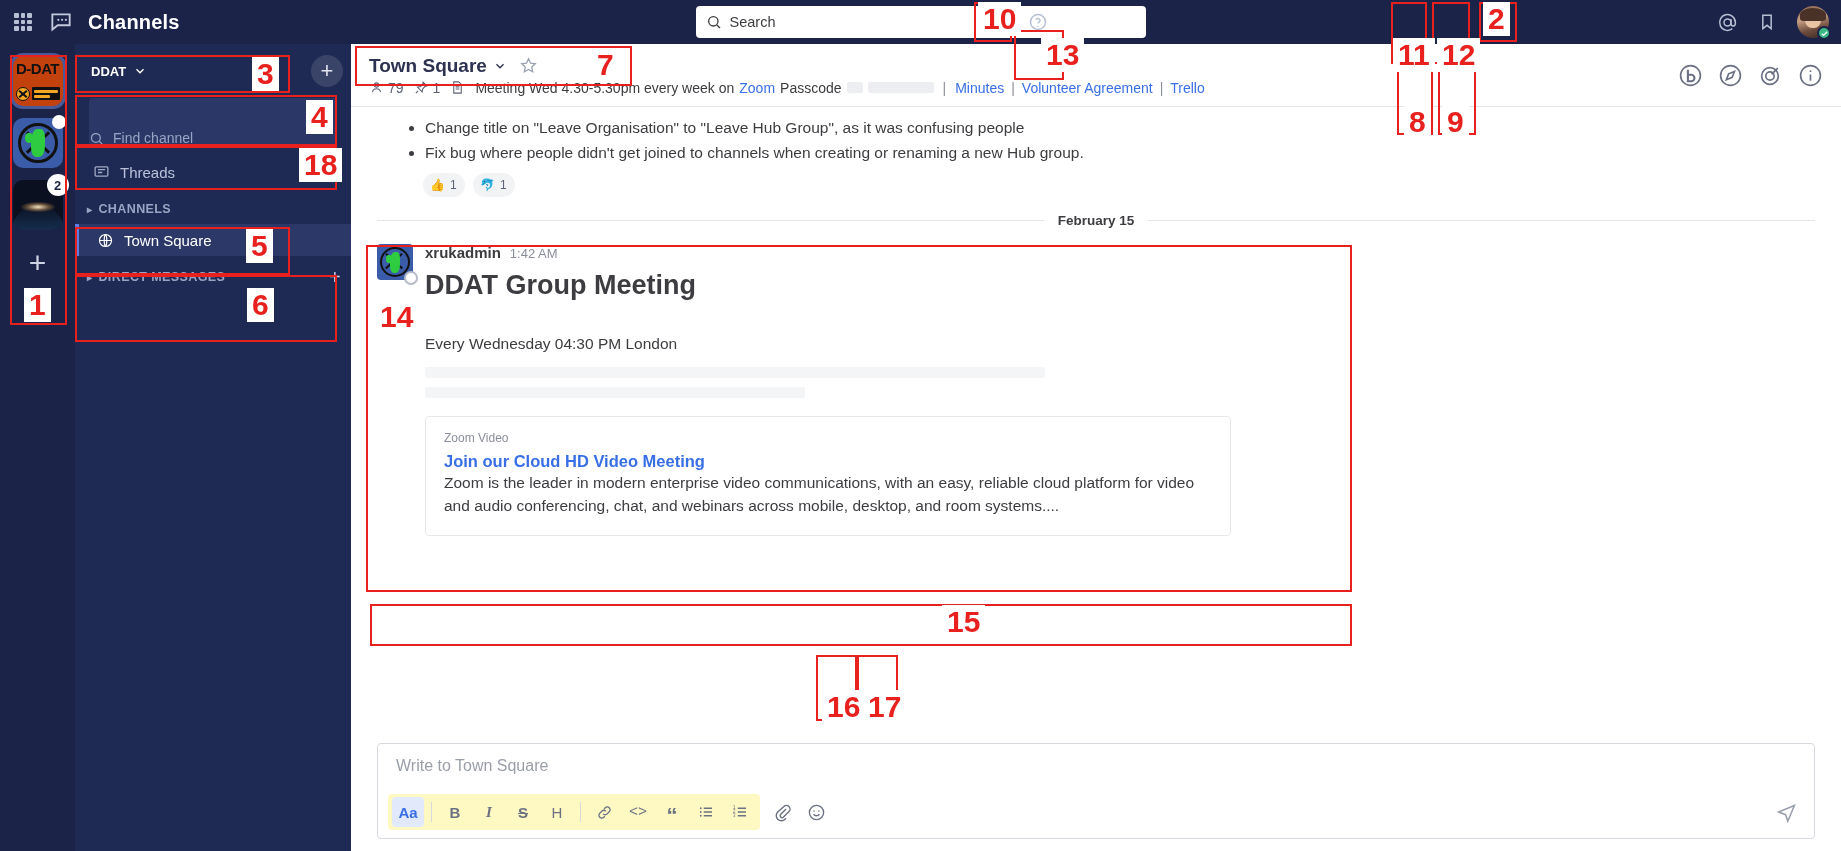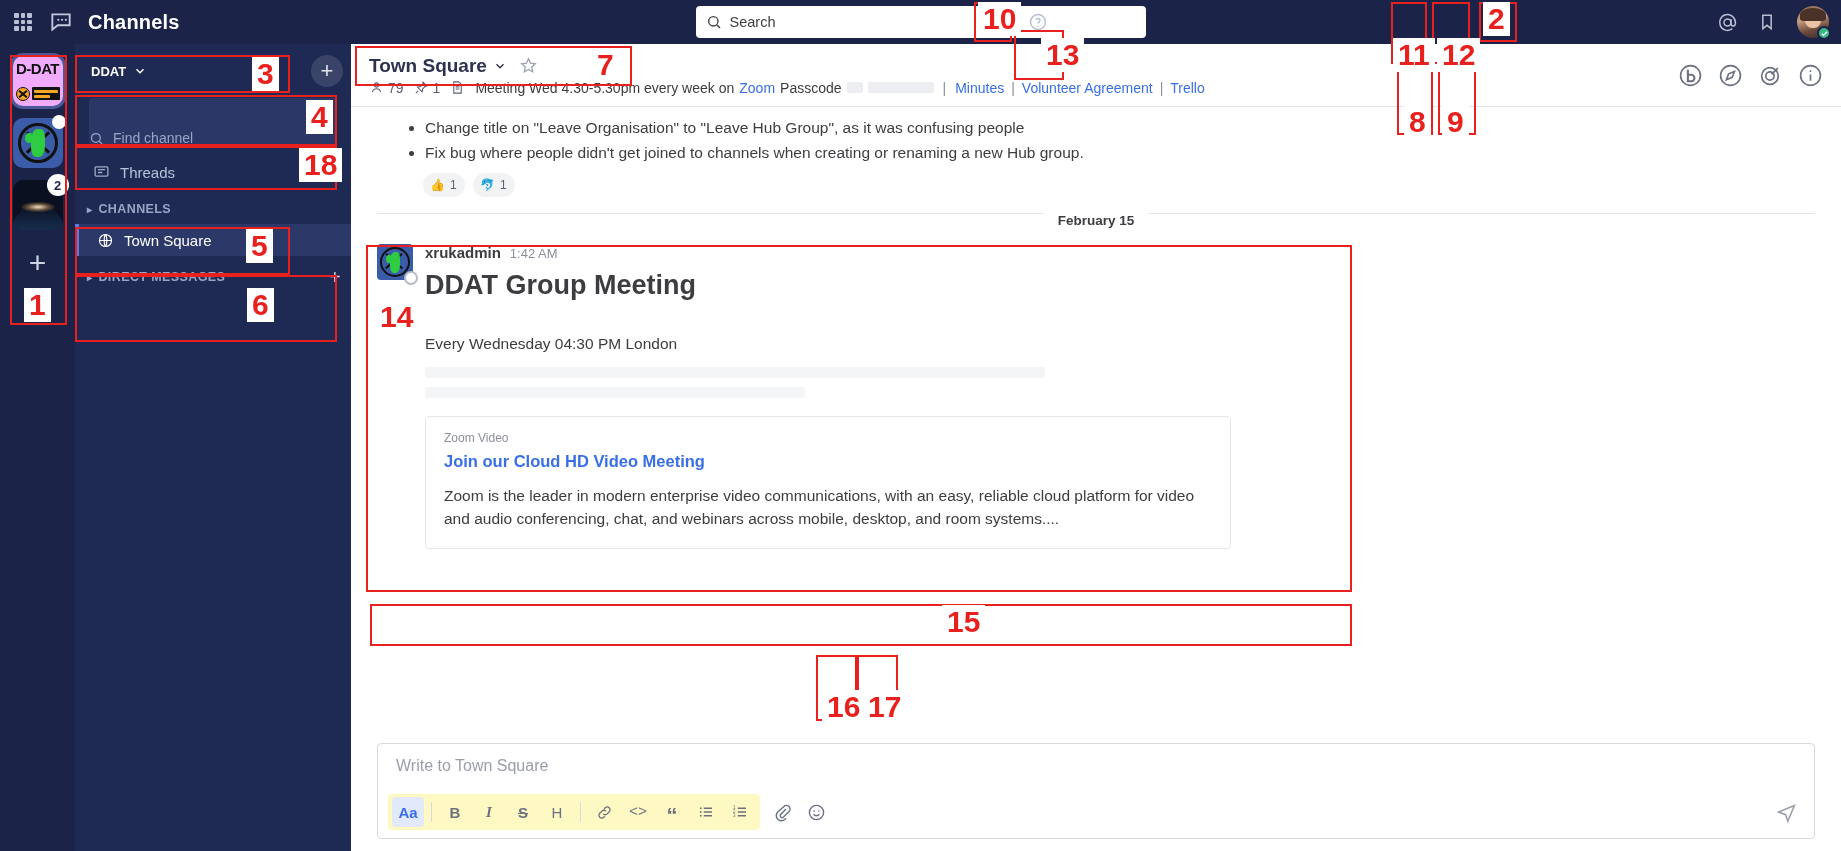--- a/index.html
+++ b/index.html
@@ -60,21 +60,21 @@
 
   
   .team-sidebar {
     width: 75px; background: #1b2348; flex: 0 0 75px;
     display: flex; flex-direction: column; align-items: center; padding-top: 12px; gap: 12px;
   }
   .team-btn { position: relative; width: 50px; height: 50px; cursor: pointer; }
   .team-sq { width: 50px; height: 50px; border-radius: 10px; overflow: hidden; position: relative;
     display:flex; align-items:center; justify-content:center; }
   .team-btn.active .team-sq { box-shadow: 0 0 0 3px #4a5a99, 0 0 0 5px #1b2348; }
-  .team-ddat { background: #f0abfc; }
+  .team-ddat { background: #c2410c; }
   .team-ddat .ddat-text {
     position: absolute; top: 4px; left: 0; right: 0; text-align: center;
     font-weight: 800; font-size: 15px; color: #111; letter-spacing: -.5px;
   }
   .team-ddat .ddat-bar {
     position: absolute; bottom: 5px; left: 3px; right: 3px; height: 15px;
     display: flex; align-items: center; gap: 2px;
   }
   .xr-sym { width: 14px; height: 14px; border-radius: 50%; border: 1.6px solid #111;
     position: relative; flex: 0 0 14px; background:#f5a623; }
@@ -173,21 +173,21 @@
   
   .posts { flex: 1 1 auto; overflow: hidden; padding: 6px 0 0 0; position: relative; }
   .post-bullets { padding: 2px 0 0 56px; }
   .post-bullets ul { margin: 0 0 0 18px; }
   .post-bullets li { font-size: 15.5px; color: #3d3c40; line-height: 1.62; }
   .reactions { display: flex; gap: 8px; padding: 8px 0 0 72px; }
   .reaction {
     height: 24px; min-width: 42px; padding: 0 7px; background: #f2f3f5; border-radius: 12px;
     display: flex; align-items: center; gap: 5px; font-size: 12px; color: #5c6275; cursor: pointer;
   }
-  .date-sep { display: flex; padding: 16px 26px 10px 26px; }
+  .date-sep { display: flex; align-items: center; padding: 16px 26px 10px 26px; }
   .date-sep .line { flex: 1; height: 1px; background: #e3e5ea; }
   .date-sep .lbl { font-size: 13.5px; font-weight: 700; color: #3d3c40; padding: 0 14px; }
 
   .post { display: flex; gap: 12px; padding: 6px 26px 4px 26px; }
   .post-avatar { width: 36px; height: 36px; flex: 0 0 36px; position: relative; }
   .pa-img { width: 36px; height: 36px; border-radius: 4px; background: #3b5ca8; display:flex;
     align-items:center; justify-content:center; overflow: hidden; position: relative; }
   .pa-circle { width: 30px; height: 30px; border-radius: 50%; border: 2.5px solid #111; position: relative;
     display:flex; align-items:center; justify-content:center; }
   .pa-circle::before, .pa-circle::after { content:""; position:absolute; left:1px; top:11px; width:22px; height:2.4px; background:#111; }
@@ -205,21 +205,21 @@
   .post-line { font-size: 15.5px; color: #3d3c40; margin-top: 32px; }
   .blur-lines { margin-top: 14px; }
   .blur-lines i { display: block; height: 11px; background: #f4f5f7; border-radius: 2px; margin-bottom: 9px; }
 
   .link-card {
     margin-top: 18px; border: 1px solid #e6e7eb; border-radius: 4px; padding: 14px 18px 18px 18px;
     max-width: 806px; background: #fff;
   }
   .lc-kicker { font-size: 12px; color: #8b8f9b; }
   .lc-title { font-size: 16.5px; font-weight: 700; color: #386fe5; margin-top: 7px; cursor: pointer; }
-  .lc-desc { font-size: 15.5px; color: #3d3c40; margin-top: 13px; line-height: 1.5; }
+  .lc-desc { font-size: 15.5px; color: #3d3c40; line-height: 1.5; }
 
   
   .composer-wrap { padding: 0 26px 12px 26px; flex: 0 0 auto; }
   .composer {
     border: 1px solid #d7d9de; border-radius: 4px; background: #fff; overflow: hidden;
   }
   .composer-input { height: 44px; display: flex; align-items: center; padding: 0 18px;
     font-size: 16px; color: #9a9ea8; cursor: text; }
   .composer-foot { display: flex; align-items: center; padding: 6px 10px 8px 10px; gap: 2px; }
   .fmt-bar { display: flex; align-items: center; gap: 2px; background: #fef9c3; border-radius: 4px; padding: 3px 4px; }

